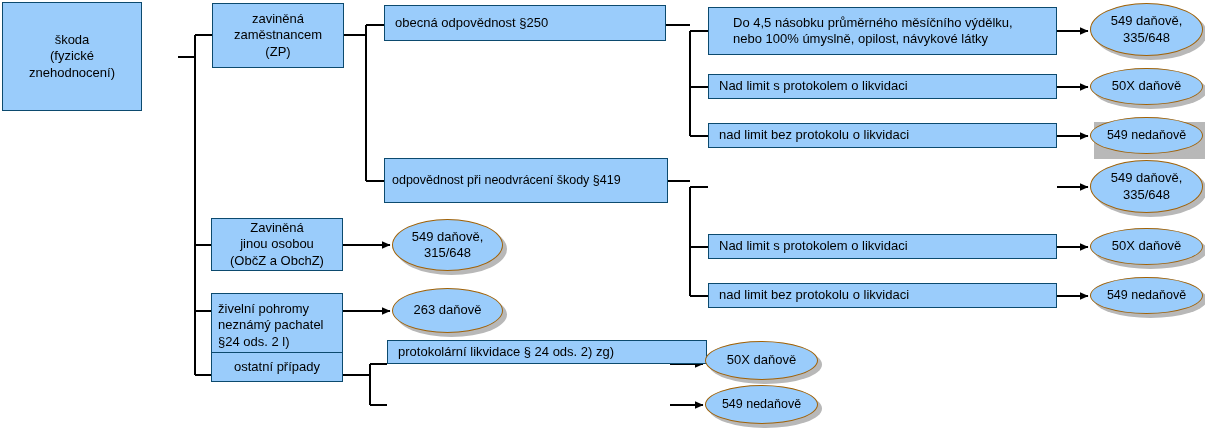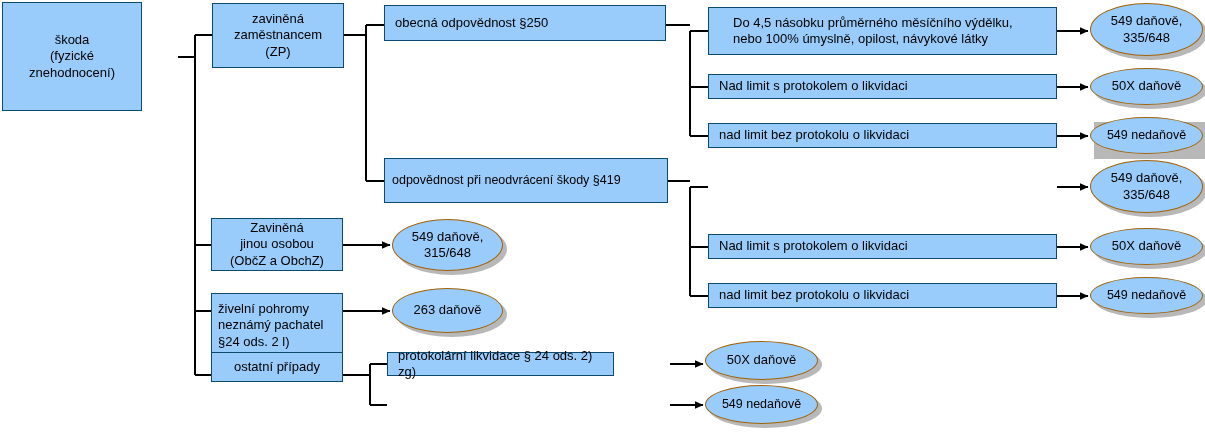--- a/index.html
+++ b/index.html
@@ -162,21 +162,21 @@
 
   <div class="node left-align" style="left:708px;top:74px;width:349px;height:25px;">Nad limit s protokolem o likvidaci</div>
 
   <div class="node left-align" style="left:708px;top:123px;width:349px;height:25px;">nad limit bez protokolu o likvidaci</div>
 
 
   <div class="node left-align" style="left:708px;top:234px;width:349px;height:25px;">Nad limit s protokolem o likvidaci</div>
 
   <div class="node left-align" style="left:708px;top:283px;width:349px;height:25px;">nad limit bez protokolu o likvidaci</div>
 
-  <div class="node left-align" style="left:387px;top:352px;width:227px;height:24px;">protokolární likvidace § 24 ods. 2) zg)</div>
+  <div class="node left-align" style="left:387px;top:340px;width:320px;height:24px;">protokolární likvidace § 24 ods. 2) zg)</div>
 
 
   <div class="ellipse" style="left:1090px;top:3px;width:113px;height:53px;">549 daňově,
 335/648</div>
 
   <div class="ellipse" style="left:1090px;top:68px;width:113px;height:37px;">50X daňově</div>
 
   <div class="ellipse" style="left:1090px;top:117px;width:113px;height:37px;font-size:12.5px;">549 nedaňově</div>
 
   <div class="ellipse" style="left:1090px;top:160px;width:113px;height:53px;">549 daňově,

